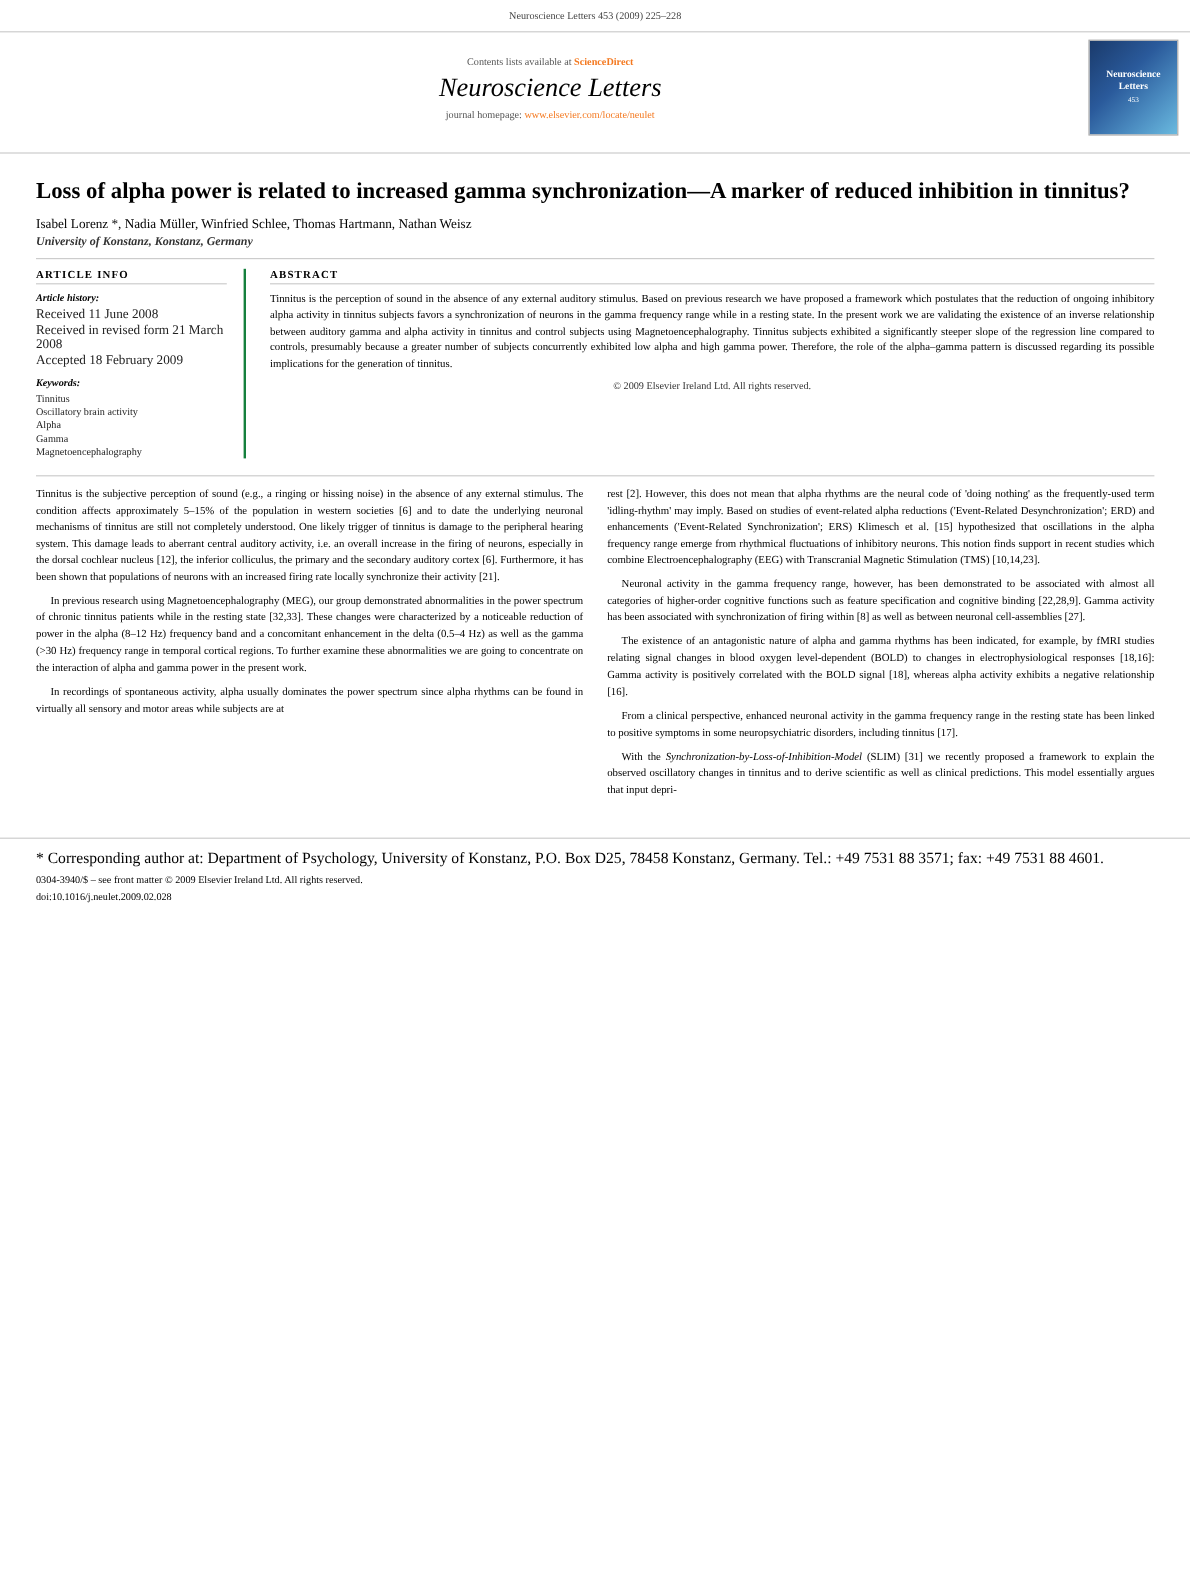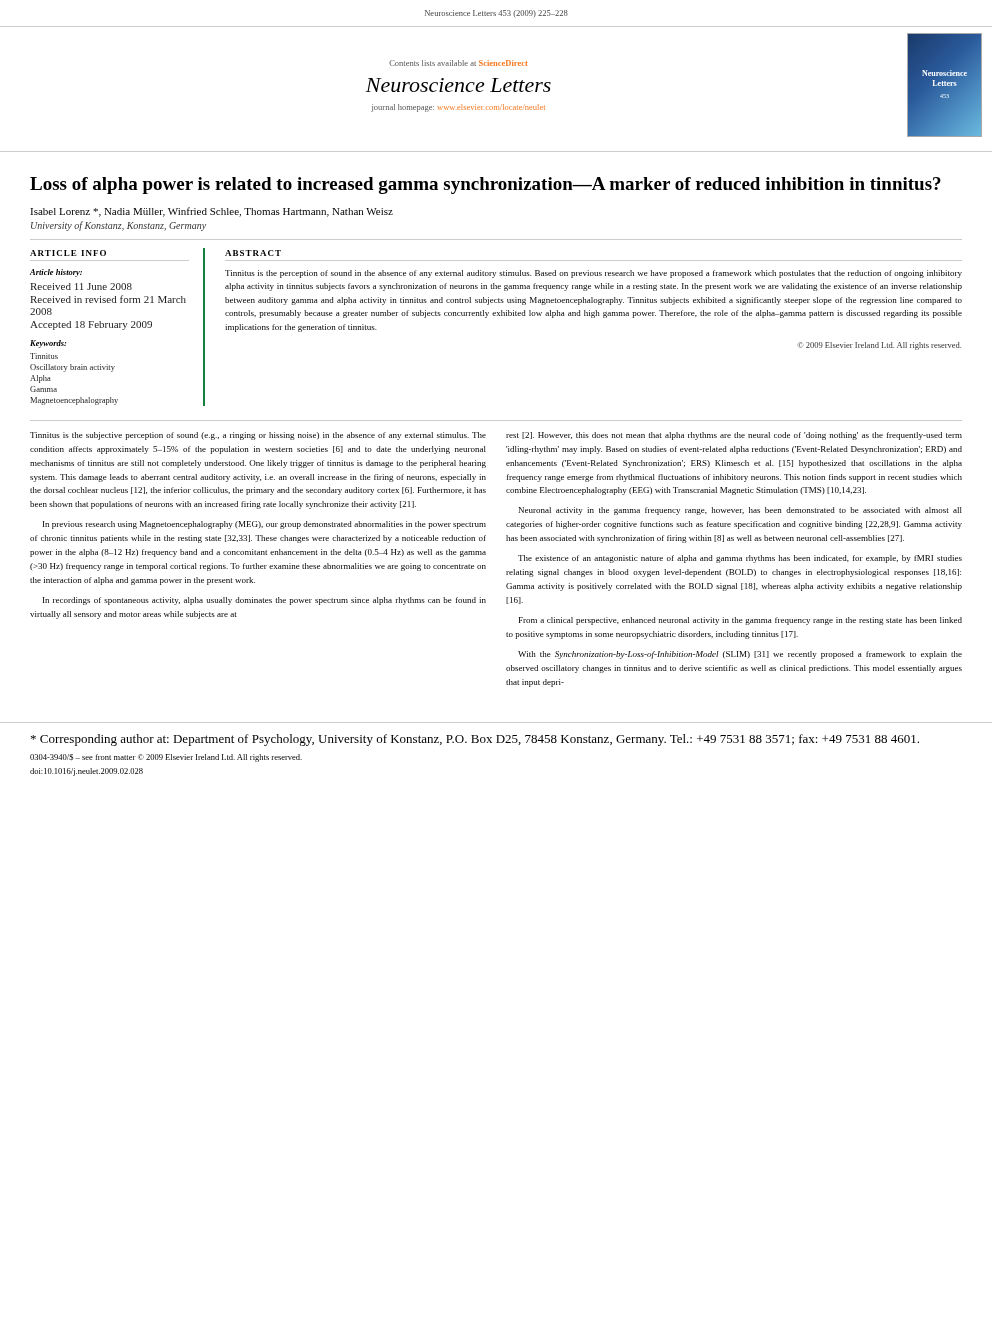--- a/index.html
+++ b/index.html
@@ -61,21 +61,21 @@
       color: #000;
       font-style: italic;
       margin-bottom: 4px;
     }
     .journal-homepage-line {
       font-size: 8.5px;
       color: #555;
     }
     .cover-image-placeholder {
       width: 75px;
-      height: 104px;
+      height: 80px;
       border: 1px solid #aaa;
       background: linear-gradient(135deg, #1a3a6b 0%, #2a5a9b 40%, #4a8abf 70%, #6abadf 100%);
       display: flex;
       align-items: center;
       justify-content: center;
       font-size: 7px;
       color: #fff;
       text-align: center;
       padding: 4px;
     }
@@ -97,20 +97,21 @@
     
     .authors-line {
       font-size: 11px;
       color: #000;
       margin-bottom: 3px;
     }
     .affiliation-line {
       font-size: 10px;
       font-style: italic;
       color: #333;
+      font-weight: bold;
     }
 
     
     .hr-thin {
       border: none;
       border-top: 1px solid #ccc;
       margin: 8px 0;
     }
 
     
@@ -165,21 +166,21 @@
     }
 
     .abstract-text {
       font-size: 9px;
       line-height: 1.5;
       color: #000;
       text-align: justify;
     }
     .abstract-copyright {
       font-size: 8.5px;
-      text-align: right;
+      text-align: center;
       margin-top: 6px;
       color: #333;
     }
 
     
     .body-columns {
       display: flex;
       gap: 20px;
       margin-top: 4px;
     }

